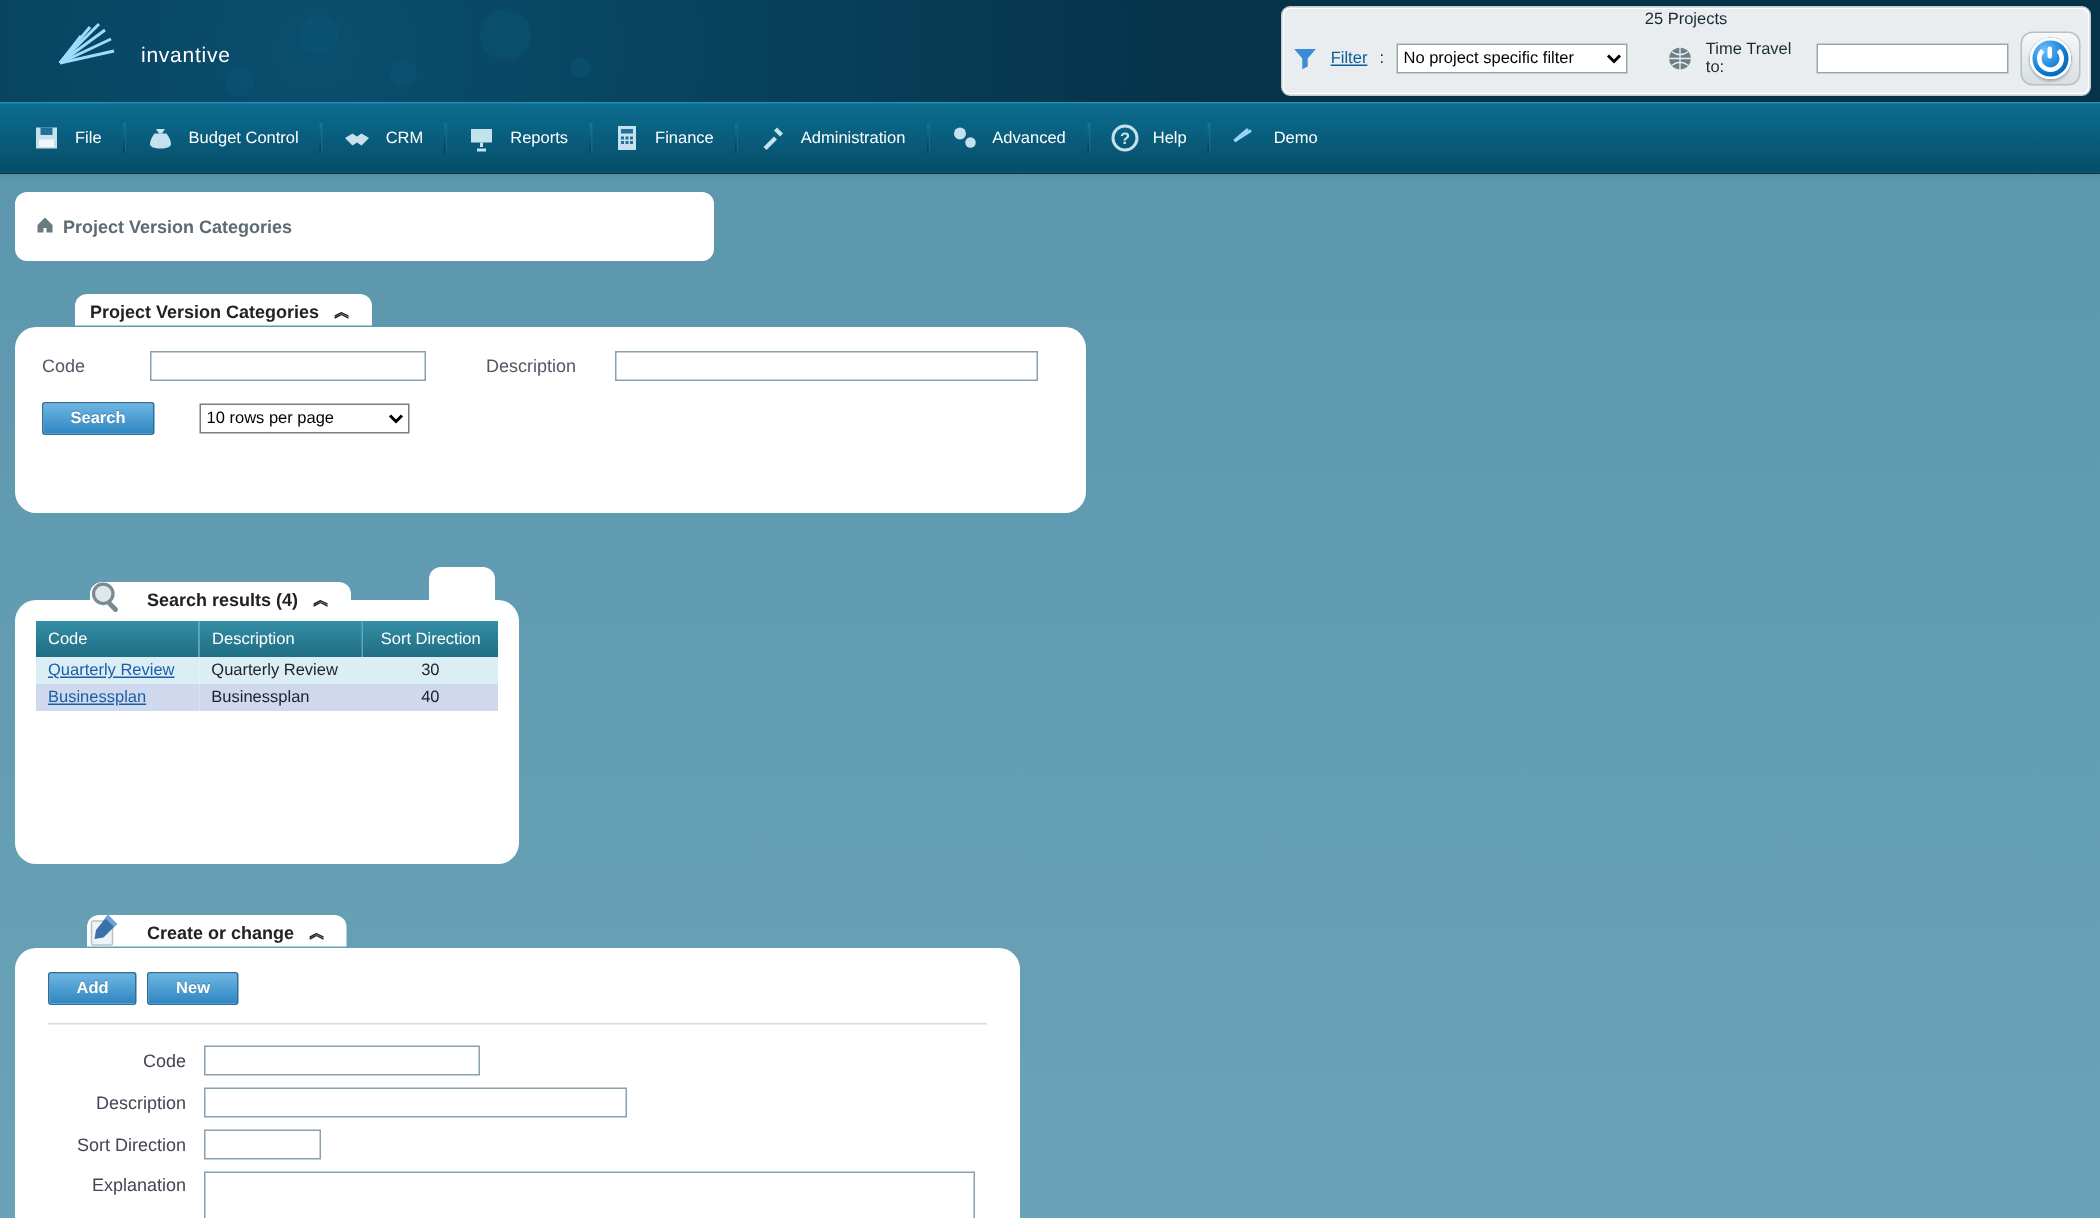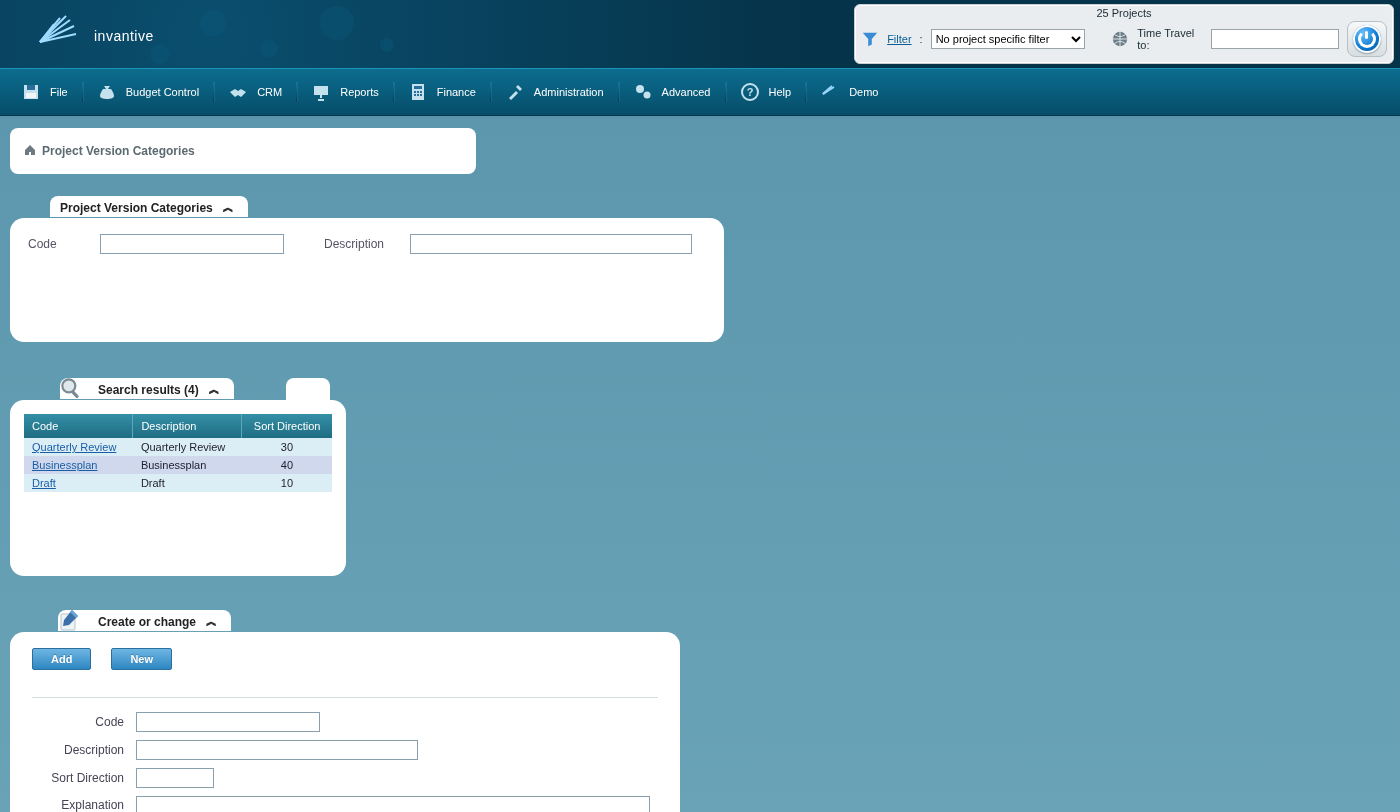--- a/index.html
+++ b/index.html
@@ -182,21 +182,21 @@
     cursor:pointer;
     text-shadow:0 -1px 0 rgba(0,0,0,.25);
   }
   .rows-select{
     height:20px; width:140px; font-size:11px; border:1px solid #7d7d7d; background:#fff;
     margin-left: 14px;
   }
 
   
   .panel.results { width: 336px; height: 176px; margin-top: 58px;}
-  .panel.results .tab { left:50px; padding-left: 6px;}
+  .panel.results .tab { left:50px; padding-left: 6px; margin-top: 10px;}
   .panel.results .tab .mag {
     width:30px;height:26px; margin:-8px 2px -4px -10px;
     display:inline-flex;align-items:center;justify-content:center;
   }
   .panel.results .aux-tab{
     position:absolute; top:-22px; left:276px; width:44px; height:22px;
     background:#fff; border-radius:8px 8px 0 0;
   }
   .panel.results .body{ padding: 14px 14px 10px 14px;}
 
@@ -220,21 +220,21 @@
   table.results td.num{ text-align:center;}
 
   
   .panel.create { width: 670px; min-height: 200px; margin-top: 56px;}
   .panel.create .tab { left:48px; padding-left:6px;}
   .panel.create .tab .pencil {
     width:28px;height:28px; margin:-10px 4px -6px -8px;
     display:inline-flex; align-items:center; justify-content:center;
   }
   .panel.create .body{ padding: 16px 22px;}
-  .panel.create .btnrow{ display:flex; gap:20px; margin-bottom:27px;}
+  .panel.create .btnrow{ display:flex; gap:7px; margin-bottom:12px;}
   .panel.create hr{
     border:none; border-top:1px solid #d5dde1; margin: 6px 0 14px 0;
   }
   .panel.create .fgrid{
     display:grid; grid-template-columns: 92px 1fr; row-gap:8px; column-gap:12px;
     align-items:center;
   }
   .panel.create .fgrid label{ text-align:right; color:#445; font-size:12px;}
   .panel.create .fgrid input, .panel.create .fgrid textarea{
     border:1px solid #8aa0af; font-size:12px; padding:2px 4px; background:#fff;
@@ -412,20 +412,26 @@
       <span class="chev">︽</span>
     </div>
     <div class="body">
       <div class="form-row">
         <label>Code</label>
         <input type="text" class="code" value="" style="">
         <div class="desc-wrap">
           <label>Description</label>
           <input type="text" class="desc" value="" style="">
         </div>
+      </div>
+      <div class="form-row">
+        <button class="btn-blue">Search</button>
+        <select class="rows-select">
+          <option>10 rows per page</option>
+        </select>
       </div>
     </div>
   </div>
 
   <div class="panel results">
     <div class="tab">
       <span class="mag">
         <svg viewBox="0 0 24 24" width="26" height="26">
             <circle cx="10" cy="10" r="6" fill="#dfe7ea" stroke="#7a8a92" stroke-width="2"></circle>
             <rect x="14" y="14" width="8" height="3" rx="1.5" transform="rotate(45 14 14)" fill="#7a8a92"></rect>
@@ -448,25 +454,20 @@
             <tr>
               <td class="codecell"><a href="#">Quarterly Review</a></td>
               <td>Quarterly Review</td>
               <td class="num">30</td>
             </tr>
             <tr>
               <td class="codecell"><a href="#">Businessplan</a></td>
               <td>Businessplan</td>
               <td class="num">40</td>
             </tr>
-            <tr>
-              <td class="codecell"><a href="#">Draft</a></td>
-              <td>Draft</td>
-              <td class="num">10</td>
-            </tr>
           </tbody>
       </table>
     </div>
   </div>
 
   <div class="panel create">
     <div class="tab">
       <span class="pencil">
         <svg viewBox="0 0 24 24" width="24" height="24">
             <rect x="3" y="6" width="14" height="16" rx="1" fill="#eef3f5" stroke="#b7c2c8"></rect>

